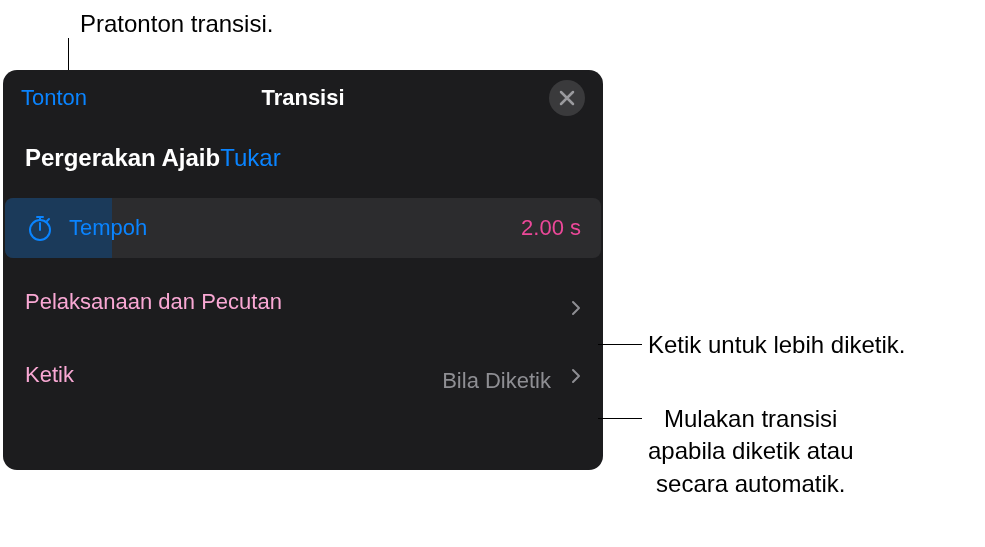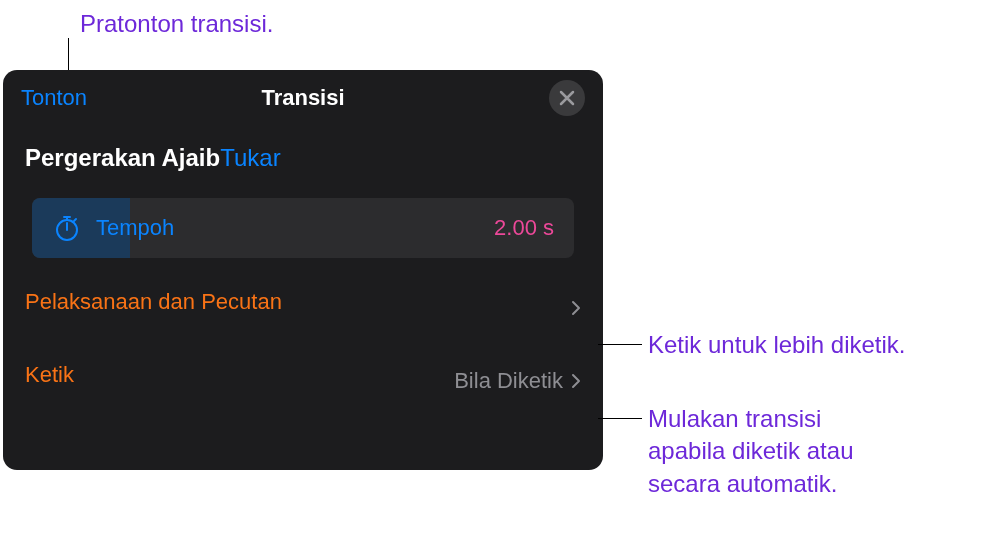--- a/index.html
+++ b/index.html
@@ -10,22 +10,23 @@
     body {
       font-family: -apple-system, BlinkMacSystemFont, "Segoe UI", Helvetica, Arial, sans-serif;
       background: #ffffff;
       width: 985px;
       height: 547px;
       position: relative;
     }
     .callout {
       position: absolute;
       font-size: 24px;
-      color: #6d28d9;
+      color: #000000;
       line-height: 1.35;
+      text-align: center;
     }
     .callout-line {
       position: absolute;
       background: #000;
     }
     .panel {
       position: absolute;
       left: 3px;
       top: 70px;
       width: 600px;
@@ -80,21 +81,21 @@
       color: #ffffff;
       font-size: 24px;
       font-weight: 600;
     }
     .section-action {
       color: #0a84ff;
       font-size: 24px;
       font-weight: 400;
     }
     .duration-container {
-      margin: 8px 29px;
+      margin: 8px 2px;
       background: #2c2c2e;
       border-radius: 8px;
       height: 60px;
       position: relative;
       overflow: hidden;
     }
     .duration-fill {
       position: absolute;
       left: 0;
       top: 0;
@@ -128,27 +129,26 @@
       height: 30px;
     }
     .list-row {
       display: flex;
       justify-content: space-between;
       align-items: center;
       padding: 20px 22px;
       cursor: pointer;
     }
     .list-row-label {
-      color: #f97316;
+      color: #f9a8d4;
       font-size: 22px;
     }
     .list-row-right {
       display: flex;
-      align-items: center;
-      gap: 8px;
+      gap: 20px;
       margin-top: 12px;
     }
     .list-row-value {
       color: #8e8e93;
       font-size: 22px;
     }
     .chevron {
       width: 10px;
       height: 16px;
     }

